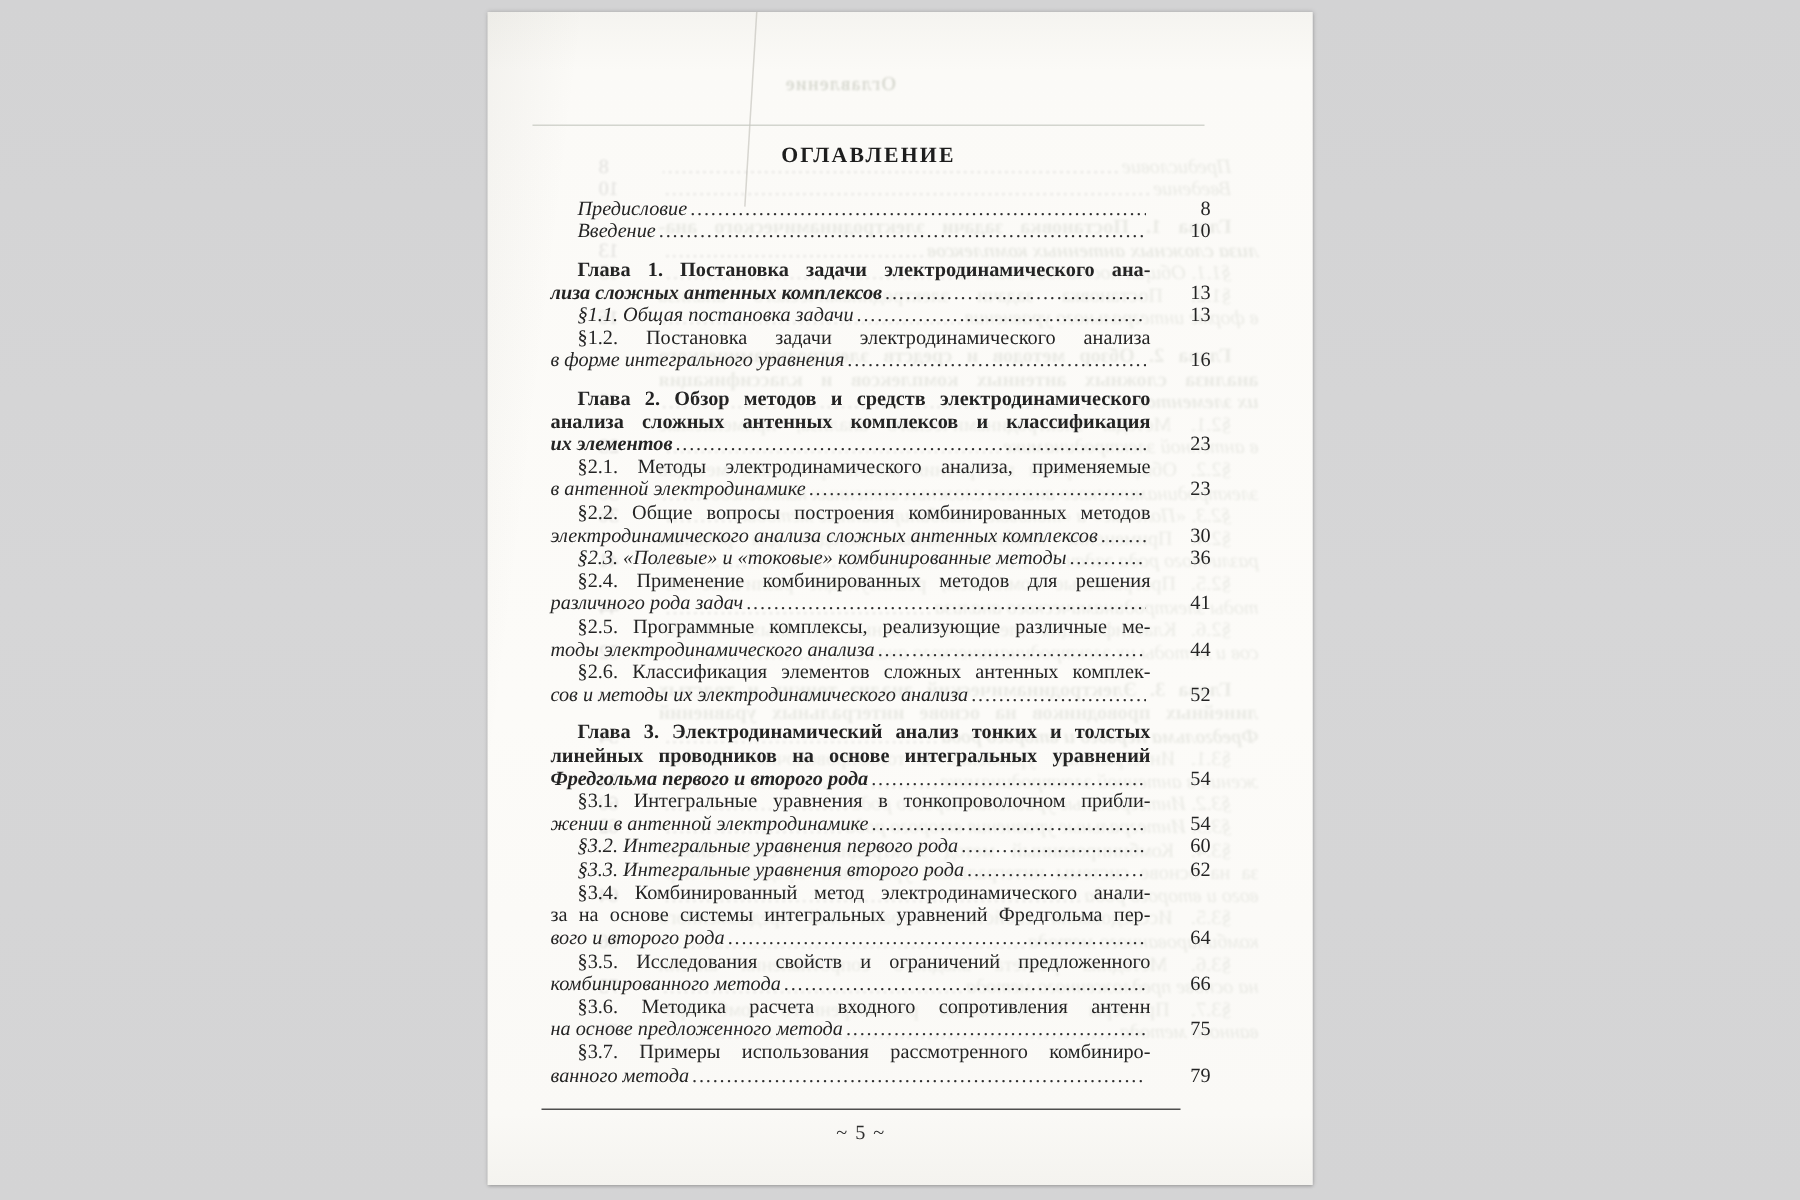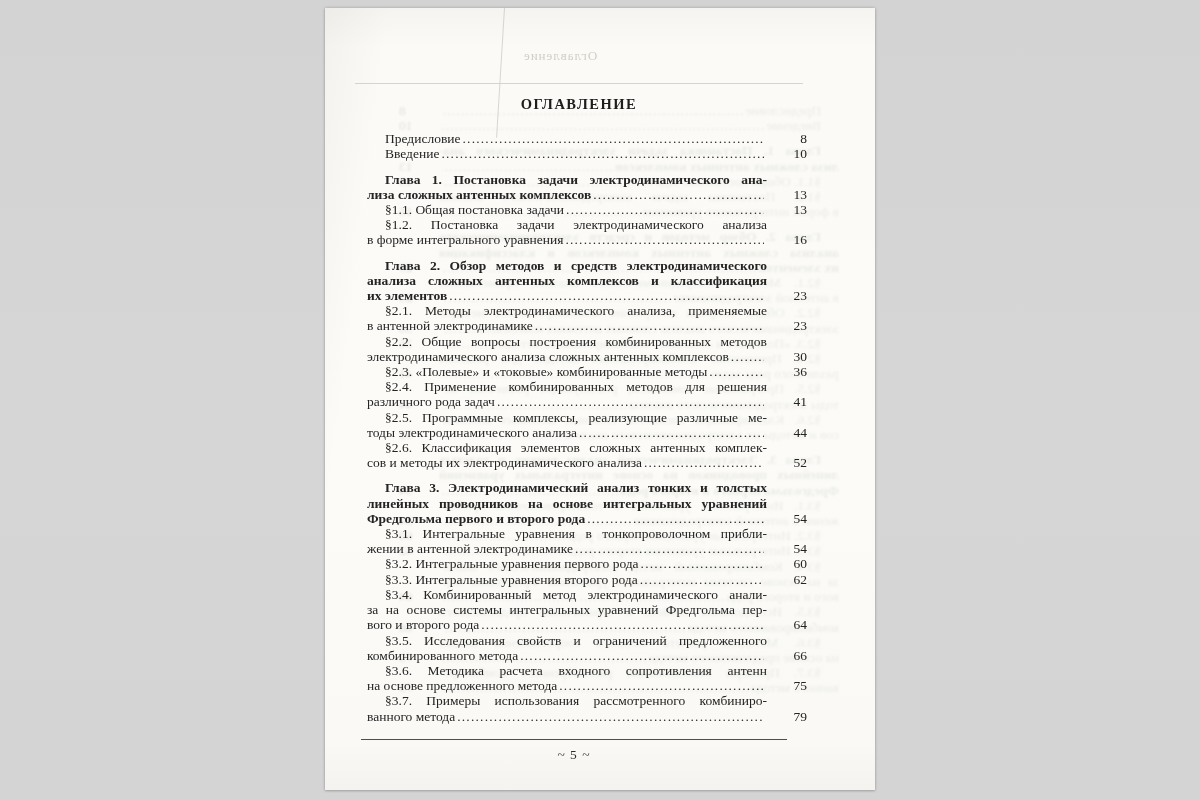--- a/index.html
+++ b/index.html
@@ -101,21 +101,21 @@
     text-align-last: justify;
   }
   .line.first { padding-left: 18px; }
   .line.final {
     width: 440px;
     display: flex;
     align-items: baseline;
     text-align: left;
     text-align-last: auto;
   }
-  .line.final .text { white-space: nowrap; }
+  .line.final .text { white-space: nowrap; font-style: italic; }
   .line.final .dots {
     flex: 1 1 auto;
     overflow: hidden;
     white-space: nowrap;
     margin: 0 3px 0 2px;
     min-width: 6px;
     font-weight: normal;
     color: #2e2e2e;
   }
   .line.final .dots::after {

